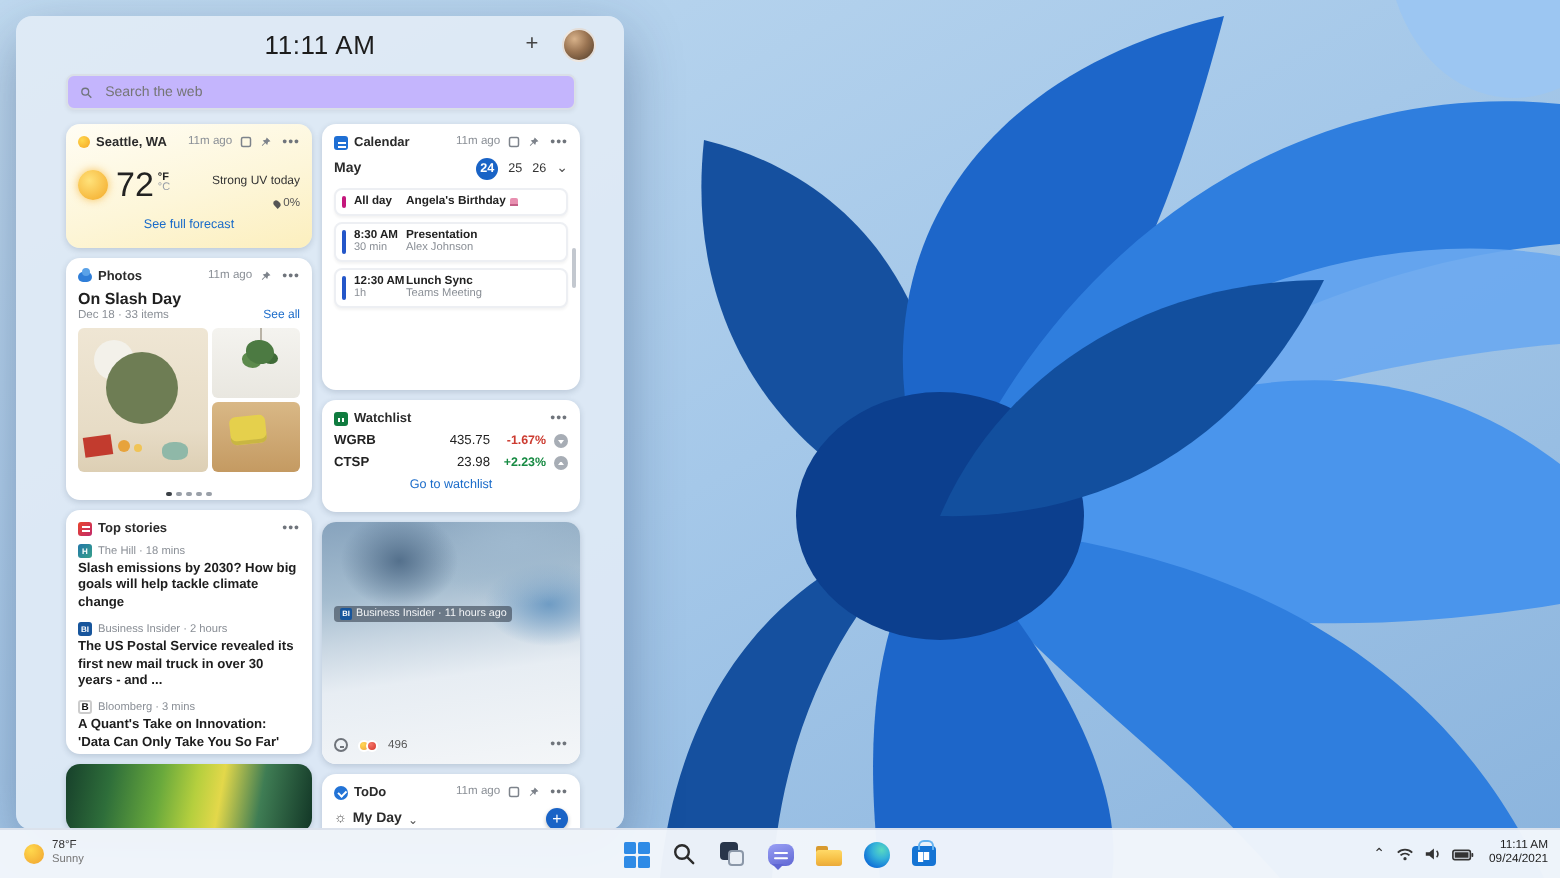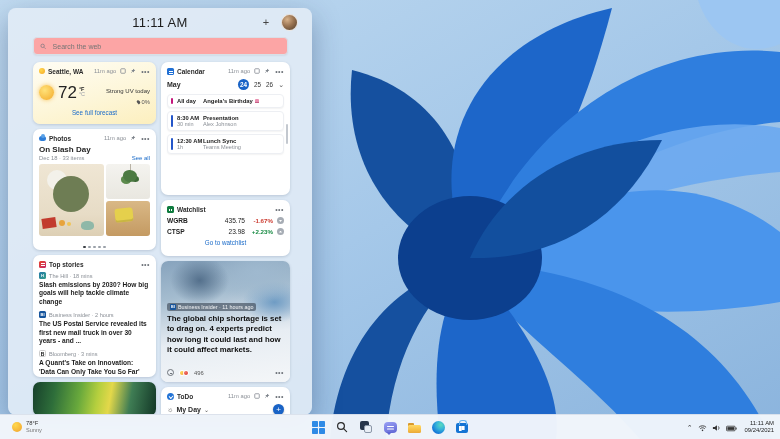--- a/index.html
+++ b/index.html
@@ -10,21 +10,21 @@
   
   .panel{position:absolute;left:8px;top:8px;width:304px;height:407px;border-radius:8px;
     background:rgba(226,236,246,.88);box-shadow:0 10px 28px rgba(20,40,80,.35);overflow:hidden;}
   .panel-header{position:relative;height:28px;display:flex;align-items:center;justify-content:center;}
   .panel-time{font-size:13px;color:#1c1c1c;letter-spacing:.3px;}
   .panel-controls{position:absolute;right:14px;top:6px;display:flex;align-items:center;gap:7px;}
   .add-widget{width:16px;height:16px;border-radius:4px;display:flex;align-items:center;justify-content:center;
     color:#444;font-size:11px;line-height:1;cursor:default;}
   .avatar{width:15px;height:15px;border-radius:50%;background:radial-gradient(circle at 35% 30%,#d8b28a 0%,#9a7452 45%,#4d3a28 100%);
     border:1px solid rgba(255,255,255,.8);}
-  .searchbar{margin:1px 24px 7px 25px;height:16px;background:#fca5a5;border:1px solid #d9dfe7;border-radius:4px;
+  .searchbar{margin:1px 24px 7px 25px;height:16px;background:#c4b5fd;border:1px solid #d9dfe7;border-radius:4px;
     display:flex;align-items:center;padding:0 6px;gap:4px;box-shadow:0 1px 2px rgba(0,0,0,.06);}
   .searchbar input{border:none;outline:none;background:transparent;font-size:7px;color:#555;width:100%;
     font-family:"Liberation Sans",sans-serif;}
   .board{display:flex;gap:5px;padding:0 22px 0 25px;}
   .col{display:flex;flex-direction:column;gap:5px;}
   .col-l{width:123px;}
   .col-r{width:129px;}
   .card{background:#fff;border-radius:7px;box-shadow:0 1px 3px rgba(30,50,80,.18);padding:5px 6px;box-sizing:border-box;position:relative;}
   .card-head{display:flex;align-items:center;gap:3px;min-height:8px;}
   .card-title{font-size:6.5px;font-weight:bold;color:#2b2b2b;white-space:nowrap;}
@@ -457,21 +457,20 @@
           <div class="link wl-link">Go to watchlist</div>
         </div>
 
         <div class="card news">
           <div class="news-photo"></div>
           <div class="news-inner">
             <div class="news-badge">
               <span class="bi">BI</span>
               <span class="txt">Business Insider · 11 hours ago</span>
             </div>
-            <div class="news-head">The global chip shortage is set to drag on. 4 experts predict how long it could last and how it could affect markets.</div>
             <div class="news-foot">
               <span class="cmt"></span>
               <span class="reactions">
                 <span class="emo laugh"></span>
                 <span class="emo heart"></span>
               </span>
               <span class="rx-count">496</span>
               <span class="more news-more">•••</span>
             </div>
           </div>

